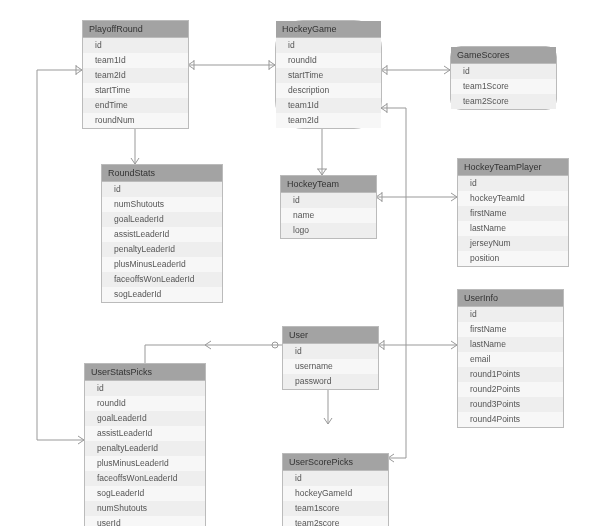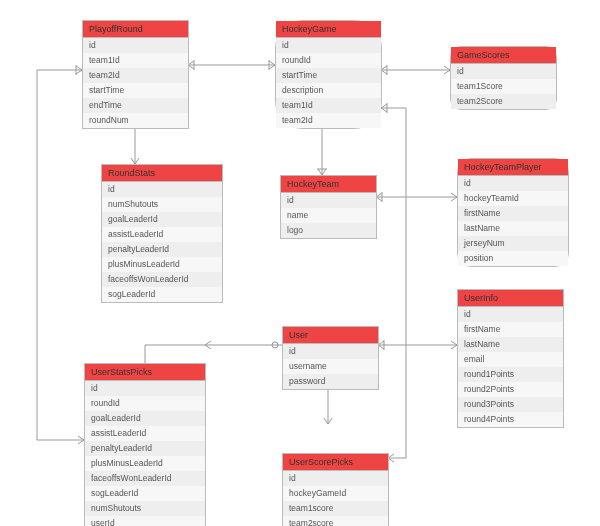--- a/index.html
+++ b/index.html
@@ -1,19 +1,19 @@
 <!DOCTYPE html>
 <html><head>
 <meta charset="utf-8">
 <style>
   html,body{margin:0;padding:0;background:#fff;font-family:Arial,Helvetica,sans-serif;font-size:9px;color:#555;}
   .canvas{position:relative;width:600px;height:526px;}
   .entity{position:absolute;border:1px solid #bbb;background:#fff;box-shadow:0 0 0 rgba(0,0,0,0);}
-  .entity .title{background:#ef4444;color:#333;font-weight:normal;padding:3px 6px;border-bottom:1px solid #bbb;font-size:9px;}
-  .entity .row{padding:2px 6px;font-size:8.5px;line-height:1.3;}
+  .entity .title{background:#a3a3a3;color:#333;font-weight:normal;padding:3px 6px;border-bottom:1px solid #bbb;font-size:9px;}
+  .entity .row{padding:2px 12px;font-size:8.5px;line-height:1.3;}
   .entity .row:nth-child(odd){background:#eeeeee;}
   .entity .row:nth-child(even){background:#f7f7f7;}
   svg.wires{position:absolute;left:0;top:0;width:600px;height:526px;pointer-events:none;}
   svg.wires line, svg.wires path{stroke:#999;stroke-width:1;fill:none;}
 </style>
 </head>
 <body>
 
 <div class="canvas">
 
@@ -106,21 +106,21 @@
       </div>
     </div>
   <div id="ent-hockeyTeam" class="entity" style="left: 280px; top: 175px; width: 95px;">
       <div class="title">HockeyTeam</div>
       <div>
         <div class="row">id</div>
         <div class="row">name</div>
         <div class="row">logo</div>
       </div>
     </div>
-  <div id="ent-hockeyTeamPlayer" class="entity" style="left: 457px; top: 158px; width: 110px; border-radius: 14px;">
+  <div id="ent-hockeyTeamPlayer" class="entity" style="left: 457px; top: 158px; width: 110px;">
       <div class="title">HockeyTeamPlayer</div>
       <div>
         <div class="row">id</div>
         <div class="row">hockeyTeamId</div>
         <div class="row">firstName</div>
         <div class="row">lastName</div>
         <div class="row">jerseyNum</div>
         <div class="row">position</div>
       </div>
     </div>

